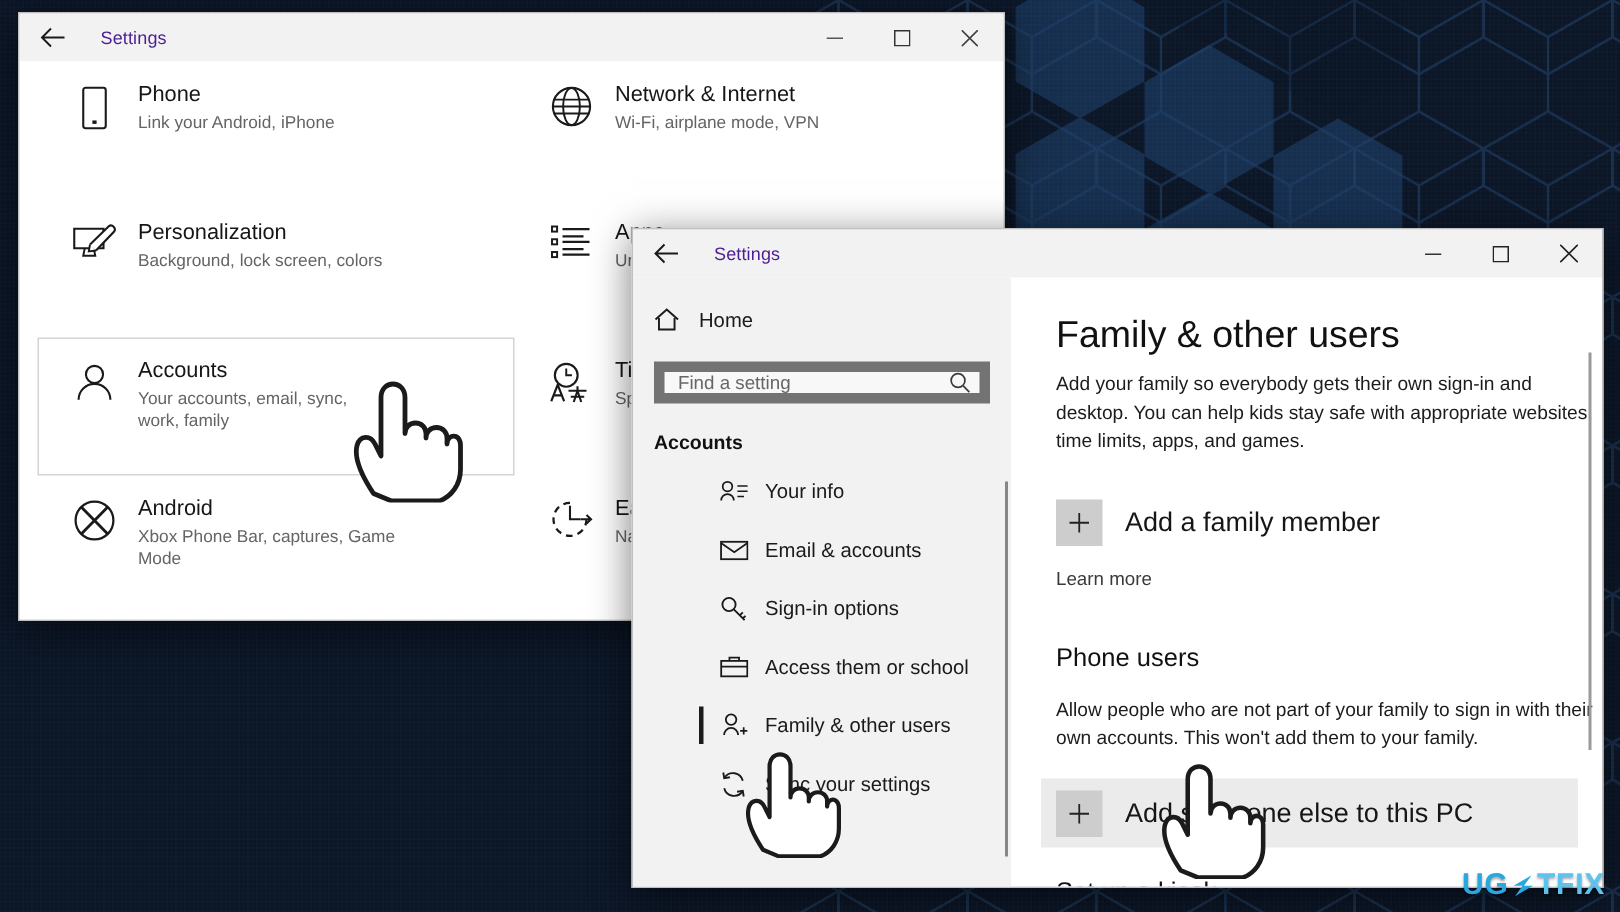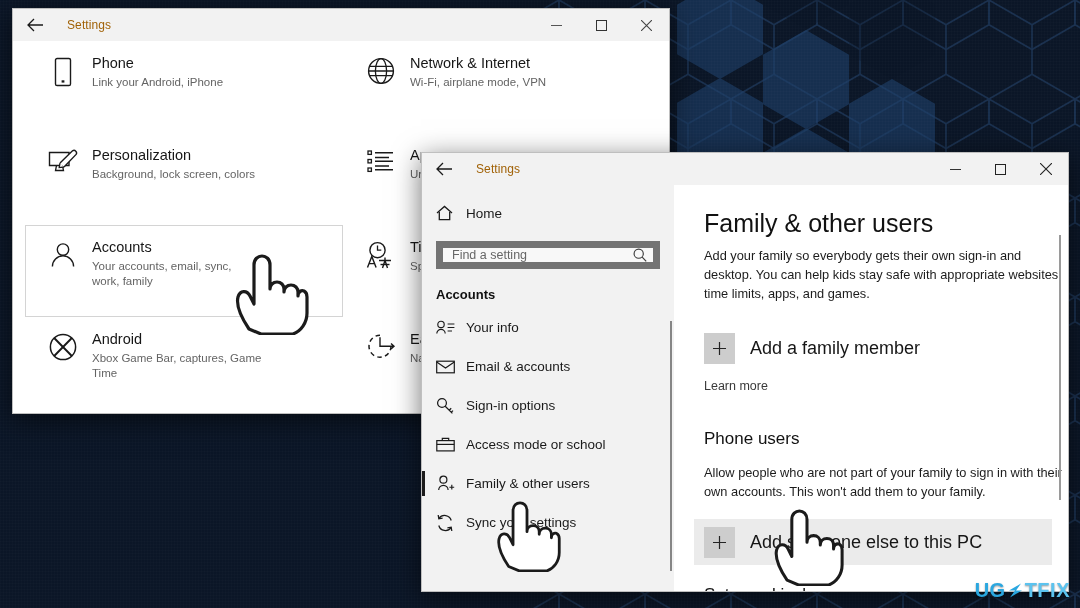--- a/index.html
+++ b/index.html
@@ -41,21 +41,21 @@
     display: flex; align-items: center;
     position: relative;
     flex: none;
   }
   .tb-back {
     width: 44px; height: 32px;
     display: flex; align-items: center; justify-content: center;
     color: #1a1a1a; font-size: 15px;
   }
   .tb-title {
-    font-size: 12px; color: #a16207;
+    font-size: 12px; color: #4c1d95;
     margin-left: 10px; letter-spacing: .1px;
   }
   .tb-spacer { flex: 1; }
   .tb-btns { display: flex; height: 32px; }
   .tb-btn {
     width: 45px; height: 32px;
     display: flex; align-items: center; justify-content: center;
     font-size: 12px; color: #333;
   }
   .tb-btn svg { display:block; }
@@ -146,20 +146,21 @@
   .search-ic { color: #3b3b3b; display: flex; align-items: center; }
   .sb-group {
     font-size: 13px; font-weight: bold; color: #111;
     padding: 14px 0 6px 14px;
   }
   .sb-item {
     display: flex; align-items: center;
     height: 39px; padding-left: 14px;
     font-size: 13.5px; color: #1a1a1a;
     position: relative;
+    margin-left: 44px;
   }
   .sb-item .ic {
     width: 30px; flex: none; display: flex; align-items: center;
     color: #1a1a1a;
   }
   .sb-item.active::before {
     content: ""; position: absolute; left: 0; top: 7px;
     width: 3px; height: 25px; background: #1b1b1b;
   }
   .sb-scroll {
@@ -366,21 +367,21 @@
         <div class="tile">
           <div class="tile-icon">
             <svg width="28" height="28" viewBox="0 0 28 28">
               <circle cx="14" cy="14" r="12.6" fill="none" stroke="#1a1a1a" stroke-width="1.5"></circle>
               <path d="M5.2 5 C10 10 18 18 22.8 23" stroke="#1a1a1a" stroke-width="1.9" fill="none"></path>
               <path d="M22.8 5 C18 10 10 18 5.2 23" stroke="#1a1a1a" stroke-width="1.9" fill="none"></path>
             </svg>
           </div>
           <div class="tile-text">
             <div class="tile-title">Android</div>
-            <div class="tile-sub" style="max-width:175px;">Xbox Game Bar, captures, Game Time</div>
+            <div class="tile-sub" style="max-width:175px;">Xbox Phone Bar, captures, Game Mode</div>
           </div>
         </div>
 
         <div class="tile">
           <div class="tile-icon">
             <svg width="30" height="28" viewBox="0 0 30 28">
               <path d="M14 2.2 a11 11 0 1 0 11 11" fill="none" stroke="#1a1a1a" stroke-width="1.5" stroke-dasharray="4.5 3.4"></path>
               <path d="M14 4.2 V13.2 H21" fill="none" stroke="#1a1a1a" stroke-width="1.4"></path>
               <path d="M21 13.2 L28 13.2 M25 10.4 L28 13.2 L25 16" fill="none" stroke="#1a1a1a" stroke-width="1.4"></path>
             </svg>
@@ -492,21 +493,21 @@
         </div>
 
         <div class="sb-item">
           <span class="ic">
             <svg width="19" height="15" viewBox="0 0 19 15">
               <rect x="0.8" y="3.6" width="17.4" height="10.3" fill="none" stroke="#1a1a1a" stroke-width="1.2"></rect>
               <path d="M6.3 3.6 V1.4 H12.7 V3.6" fill="none" stroke="#1a1a1a" stroke-width="1.2"></path>
               <path d="M0.8 7.4 H18.2" stroke="#1a1a1a" stroke-width="1.2"></path>
             </svg>
           </span>
-          <span>Access mode or school</span>
+          <span>Access them or school</span>
         </div>
 
         <div class="sb-item active">
           <span class="ic">
             <svg width="19" height="17" viewBox="0 0 19 17">
               <circle cx="7.4" cy="4.7" r="3.5" fill="none" stroke="#1a1a1a" stroke-width="1.2"></circle>
               <path d="M2.7 15 a4.7 4.7 0 0 1 9.4 0" fill="none" stroke="#1a1a1a" stroke-width="1.2"></path>
               <path d="M13.4 12.2 H18.2 M15.8 9.8 V14.6" stroke="#1a1a1a" stroke-width="1.15"></path>
             </svg>
           </span>

